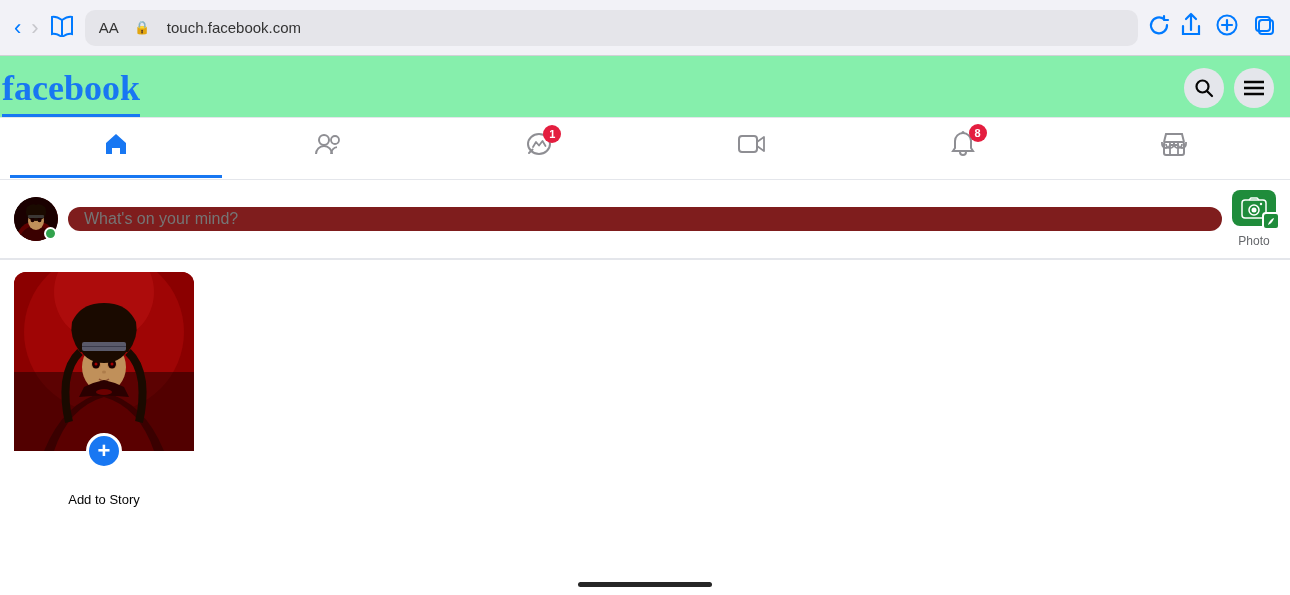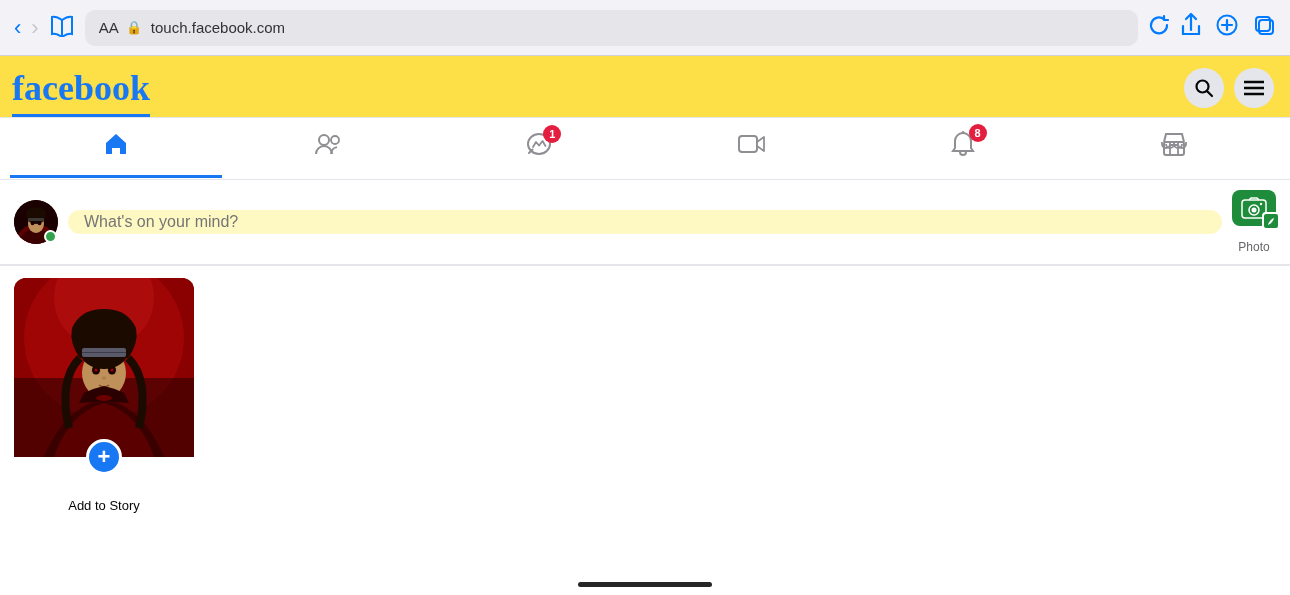--- a/index.html
+++ b/index.html
@@ -40,21 +40,21 @@
       color: #007aff;
     }
     .url-bar {
       flex: 1;
       background: #e5e5ea;
       border-radius: 10px;
       display: flex;
       align-items: center;
       justify-content: center;
       padding: 6px 14px;
-      gap: 8px;
+      gap: 16px;
       height: 36px;
     }
     .url-text-aa {
       font-size: 15px;
       color: #333;
       font-weight: 400;
     }
     .url-text-domain {
       font-size: 15px;
       color: #333;
@@ -88,22 +88,22 @@
     
     .fb-app {
       background: #fff;
     }
 
     
     .fb-header {
       display: flex;
       align-items: center;
       justify-content: space-between;
-      padding: 10px 16px 0 12px;
-      background: #fde047;
+      padding: 10px 16px 0 2px;
+      background: #86efac;
       border-bottom: 1px solid #e4e6eb;
       padding-bottom: 0;
     }
     .fb-logo {
       font-size: 36px;
       font-weight: 700;
       color: #1877f2;
       font-family: Georgia, 'Times New Roman', serif;
       border-bottom: 3px solid #1877f2;
       padding-bottom: 8px;
@@ -211,34 +211,34 @@
       height: 13px;
       background: #31a24c;
       border-radius: 50%;
       border: 2px solid #fff;
       position: absolute;
       bottom: 1px;
       right: 1px;
     }
     .fb-composer-input {
       flex: 1;
-      background: #fef9c3;
+      background: #7f1d1d;
       border: none;
       border-radius: 20px;
       padding: 3px 16px;
       font-size: 16px;
       color: #8a8d91;
       outline: none;
       cursor: pointer;
     }
     .fb-photo-btn {
       display: flex;
       flex-direction: column;
       align-items: center;
-      gap: 14px;
+      gap: 8px;
       cursor: pointer;
     }
     .fb-photo-icon {
       width: 44px;
       height: 36px;
       background: #1f8c3b;
       border-radius: 8px;
       display: flex;
       align-items: center;
       justify-content: center;

